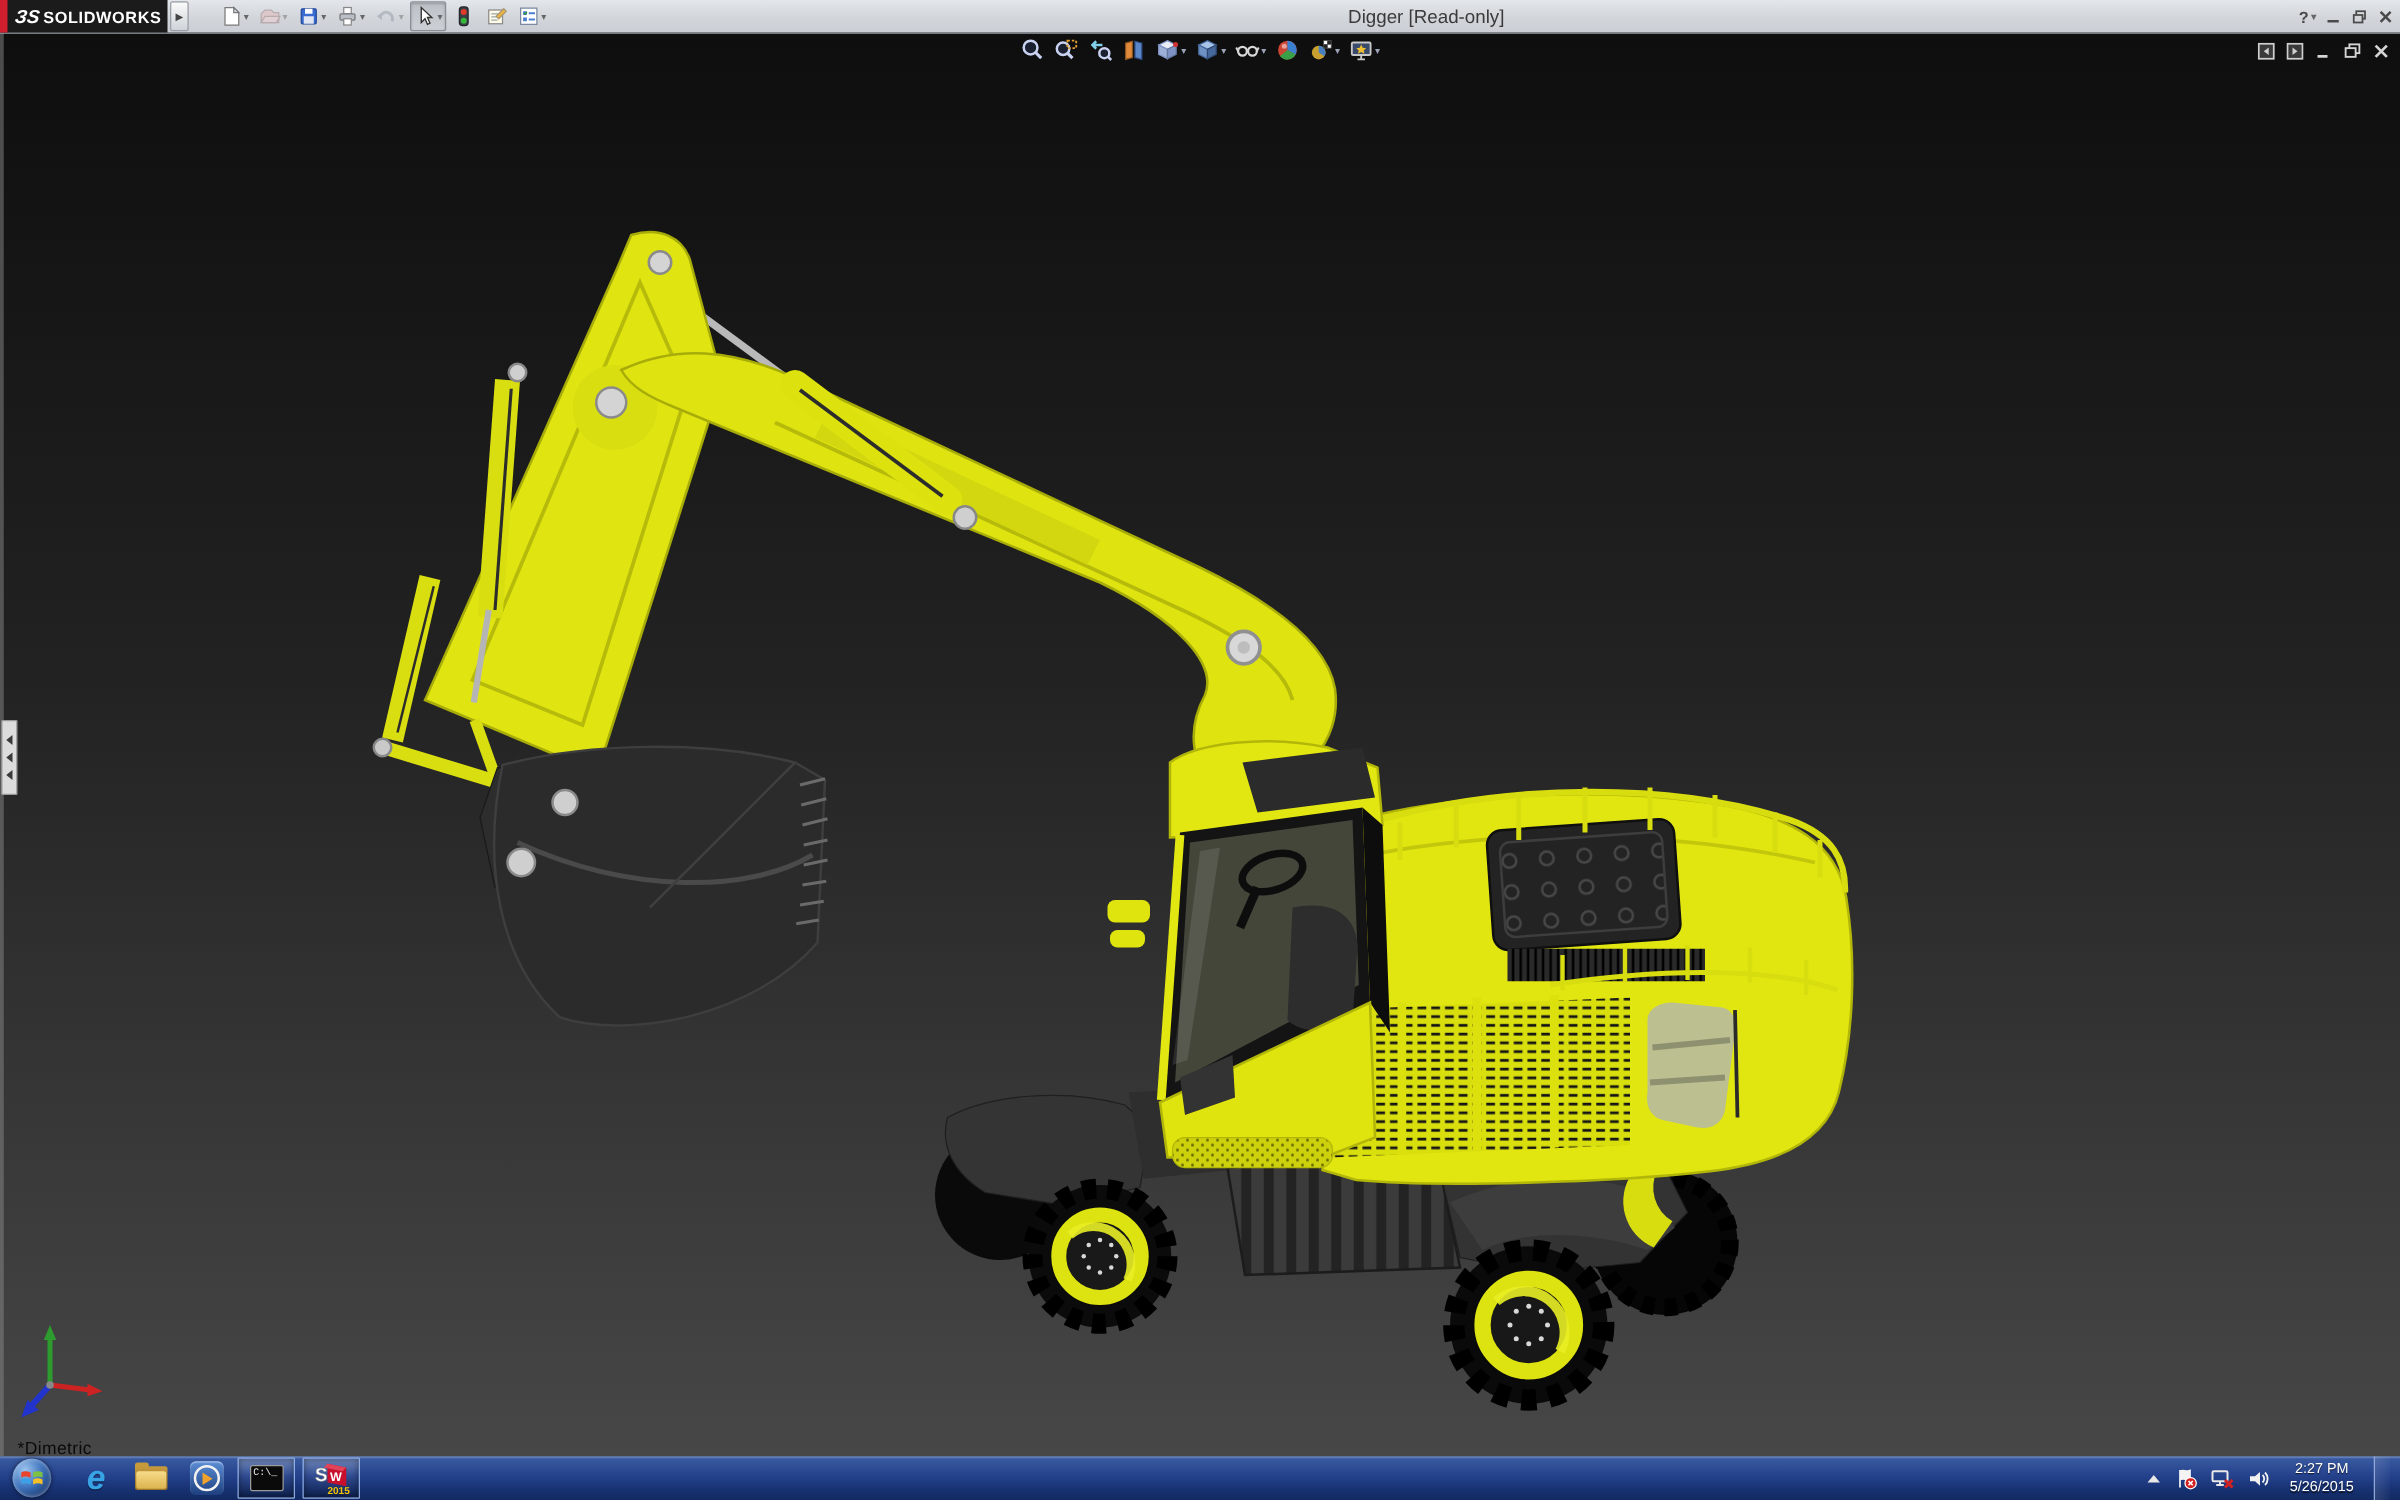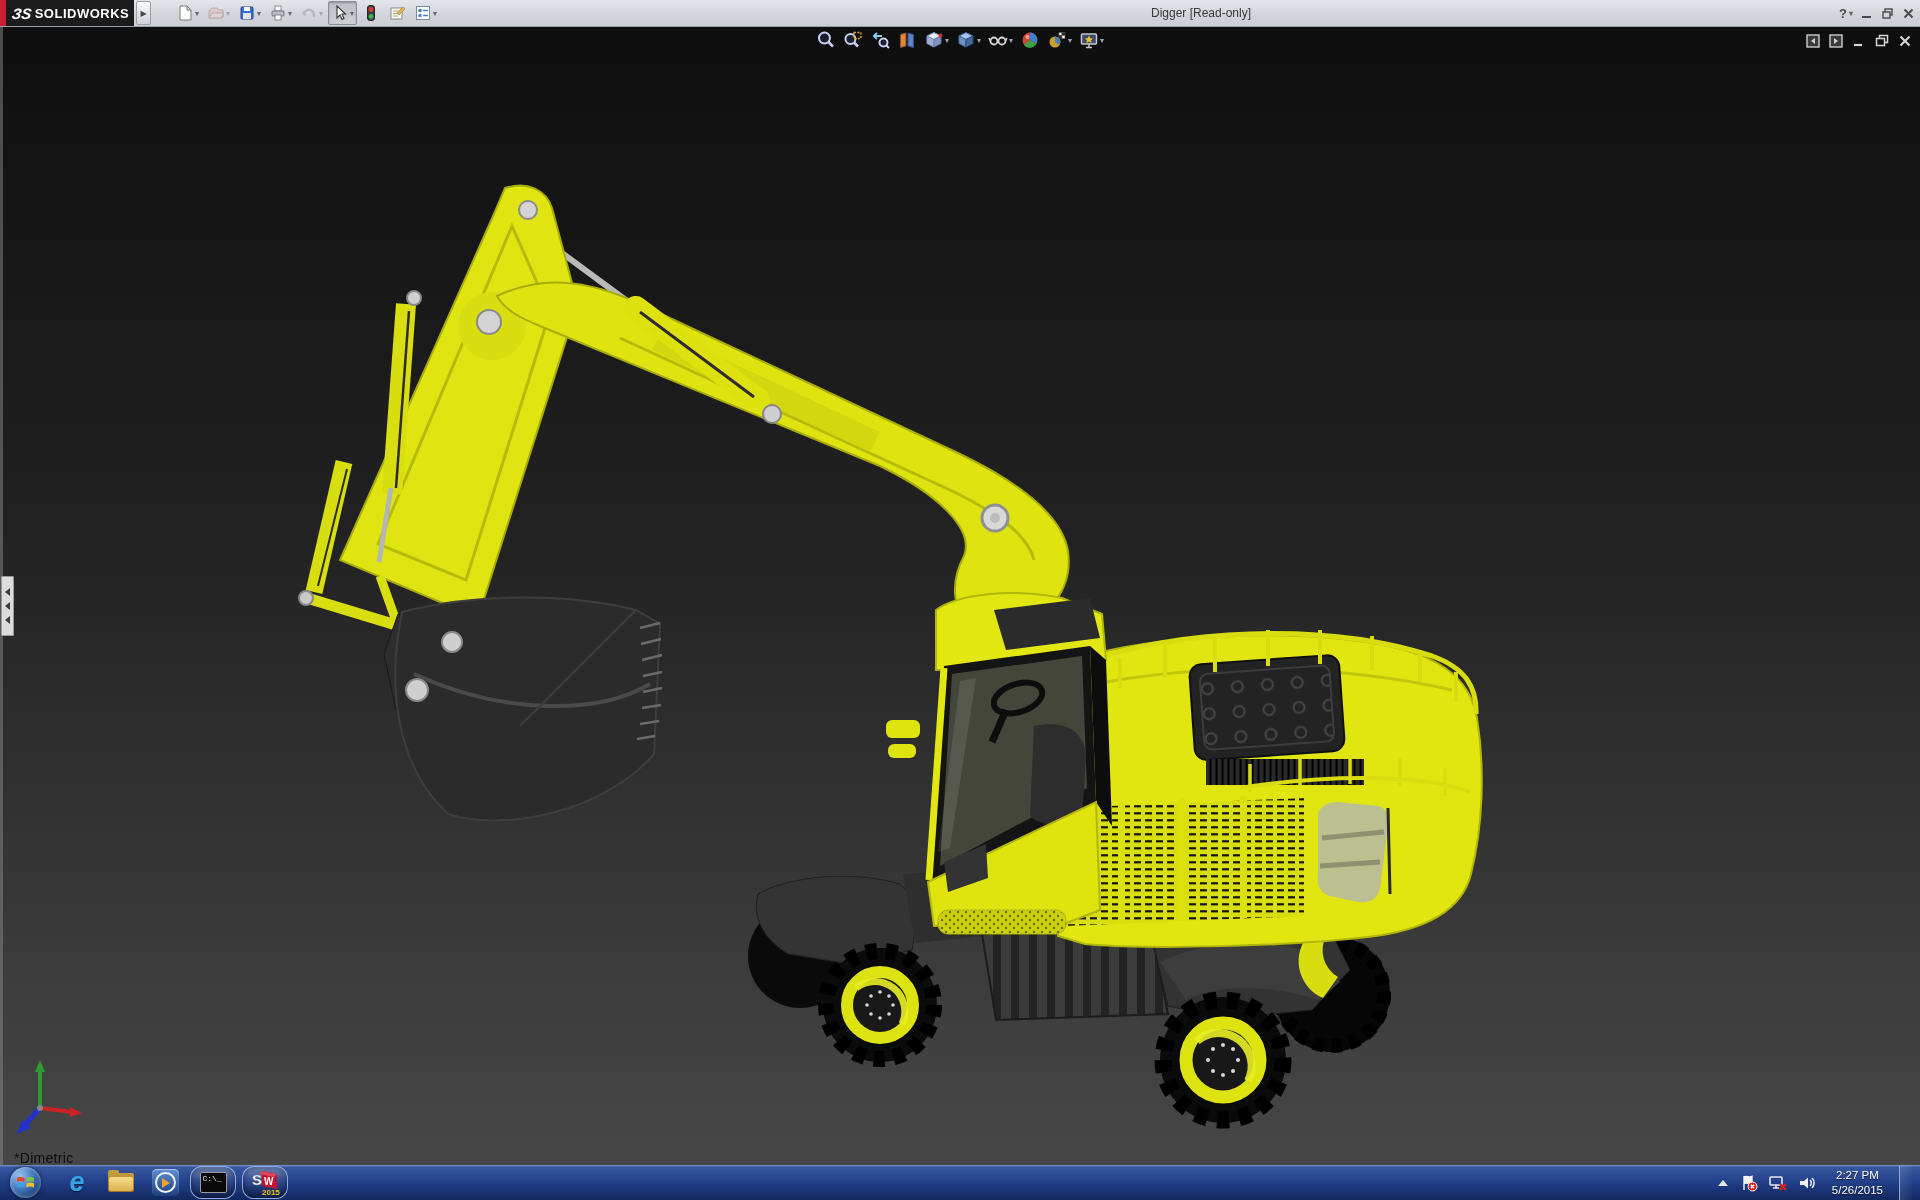--- a/index.html
+++ b/index.html
@@ -15,22 +15,22 @@
   .flyout-btn{width:13px;height:22px;margin-left:2px;background:linear-gradient(180deg,#fafafa,#cfd3d8);
     border:1px solid #9aa0a8;border-radius:2px;display:flex;align-items:center;justify-content:center;
     font-size:8px;color:#444;}
   .tb-icons{display:flex;align-items:center;margin-left:22px;gap:2px;}
   .tbtn{height:22px;display:flex;align-items:center;padding:0 2px;border:1px solid transparent;border-radius:2px;}
   .tbtn svg{display:block}
   .tbtn .dd{font-size:8px;color:#666;margin-left:1px;}
   .tbtn.pressed{background:linear-gradient(180deg,#bcc0c6,#cdd1d6);border:1px solid #8a8f96;
     box-shadow:inset 0 1px 2px rgba(0,0,0,.25);}
   .dim{opacity:.45}
-  .win-title{position:absolute;left:1201px;top:0;height:26px;transform:translateX(-50%);
-    display:flex;align-items:center;font-size:12px;color:#3a3a3a;}
+  .win-title{position:absolute;left:1141px;top:0;height:26px;transform:translateX(-50%);
+    display:flex;align-items:center;font-size:15px;color:#3a3a3a;}
   .titlebar-right{position:absolute;right:4px;top:0;height:26px;display:flex;align-items:center;gap:6px;}
   .cap{color:#4a4a4a;display:flex;align-items:center;}
   .help{font-weight:bold;font-size:13px;}
   .dd-s{font-size:8px;color:#666;margin-left:2px;}
   
   .viewport{position:absolute;left:0;top:26px;width:1920px;height:1139px;}
   .viewport svg.scene{position:absolute;left:0;top:0;}
   .doc-controls{position:absolute;top:8px;right:8px;display:flex;align-items:center;gap:9px;z-index:20;}
   .headsup{position:absolute;top:2px;left:50%;transform:translateX(-50%);display:flex;align-items:center;gap:3px;z-index:20;}
   .hbtn{height:24px;display:flex;align-items:center;padding:0 2px;border-radius:2px;}
@@ -44,21 +44,21 @@
     border-right:5px solid #3a3a3a;display:block;}
   
   .taskbar{position:absolute;left:0;top:1165px;width:1920px;height:35px;
     background:linear-gradient(180deg,#7f9bd1 0%,#38599f 6%,#24418c 45%,#16306f 80%,#122a62 100%);
     display:flex;align-items:center;z-index:40;}
   .start-orb{width:31px;height:31px;border-radius:50%;margin:0 14px 0 10px;position:relative;
     background:radial-gradient(circle at 10px 9px,#9cc4ee 0%,#3f74bd 45%,#18366f 80%,#10224a 100%);
     box-shadow:inset 0 0 4px rgba(255,255,255,.55),0 0 4px rgba(0,0,0,.6);}
   .start-orb svg{position:absolute;left:6px;top:6px;}
   .tb-app{width:38px;height:35px;display:flex;align-items:center;justify-content:center;margin:0 3px;}
-  .tb-app.active{border:1px solid rgba(150,180,235,.9);border-radius:12px;width:44px;height:31px;
+  .tb-app.active{border:1px solid rgba(150,180,235,.9);border-radius:1px;width:44px;height:31px;
     background:linear-gradient(180deg,rgba(255,255,255,.28),rgba(255,255,255,.06) 45%,rgba(0,0,0,.22));
     box-shadow:inset 0 0 6px rgba(0,0,0,.45);}
   .ie-e{font-size:27px;font-weight:bold;font-style:italic;color:#38a3e4;line-height:1;
     text-shadow:0 1px 1px rgba(0,0,0,.5);}
   .folder{position:relative;width:26px;height:19px;}
   .folder .back{position:absolute;left:0;top:0;width:26px;height:19px;border-radius:2px;
     background:linear-gradient(180deg,#c79a3c,#9c7426);}
   .folder .tab{position:absolute;left:0;top:-3px;width:11px;height:6px;border-radius:2px 2px 0 0;background:#c79a3c;}
   .folder .front{position:absolute;left:1px;top:4px;width:24px;height:14px;border-radius:2px;
     background:linear-gradient(180deg,#f6dc8a,#dcb34e);}

